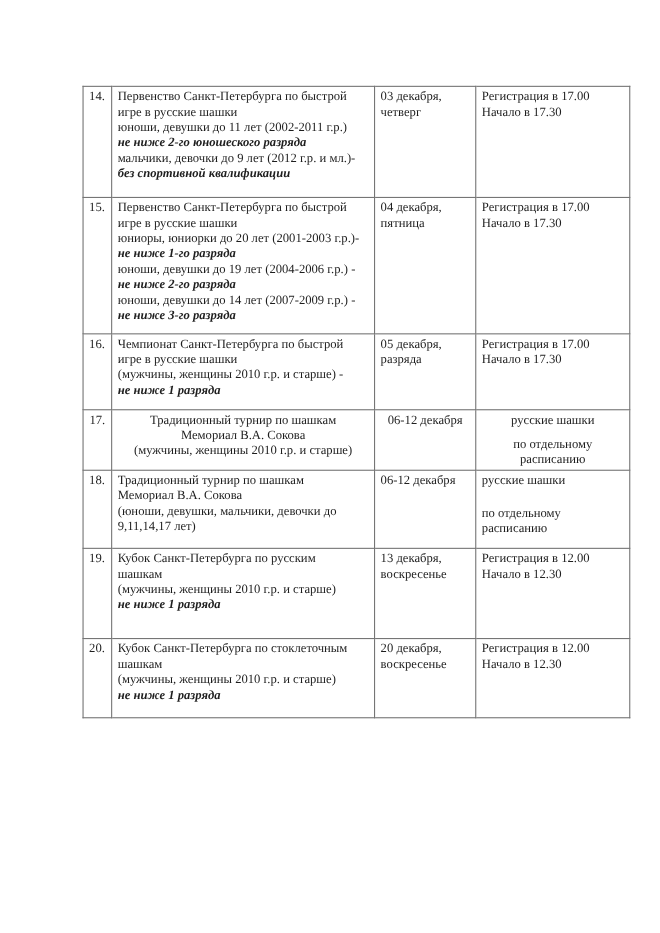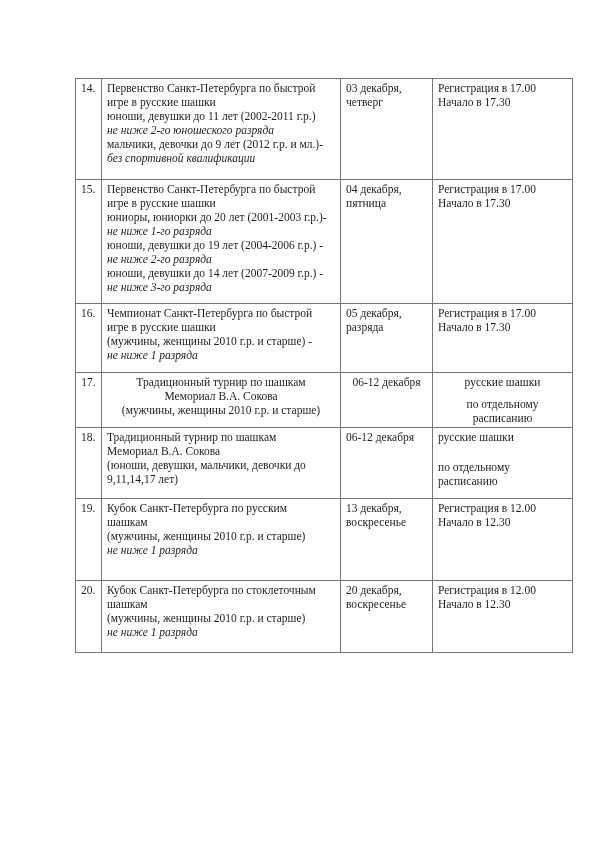--- a/index.html
+++ b/index.html
@@ -24,21 +24,21 @@
   }
   table.schedule td {
     border: 1px solid #757575;
     vertical-align: top;
     padding: 2px 5px 2px 5px;
     font-size: 11.5px;
     line-height: 14px;
   }
   td.col-num { padding-left: 3px; padding-right: 2px; }
   .line { white-space: nowrap; }
-  .line.em { font-weight: normal; font-style: italic; }
+  .line.em { font-weight: bold; font-style: italic; }
   .line.blank { height: 8px; }
   
   tr.r0 { height: 101px; }
   tr.r1 { height: 124px; }
   tr.r2 { height: 69px; }
   tr.r3 { height: 53px; text-align: center; }
   tr.r4 { height: 71px; }
   tr.r5 { height: 82px; }
   tr.r6 { height: 72px; }
 </style>

